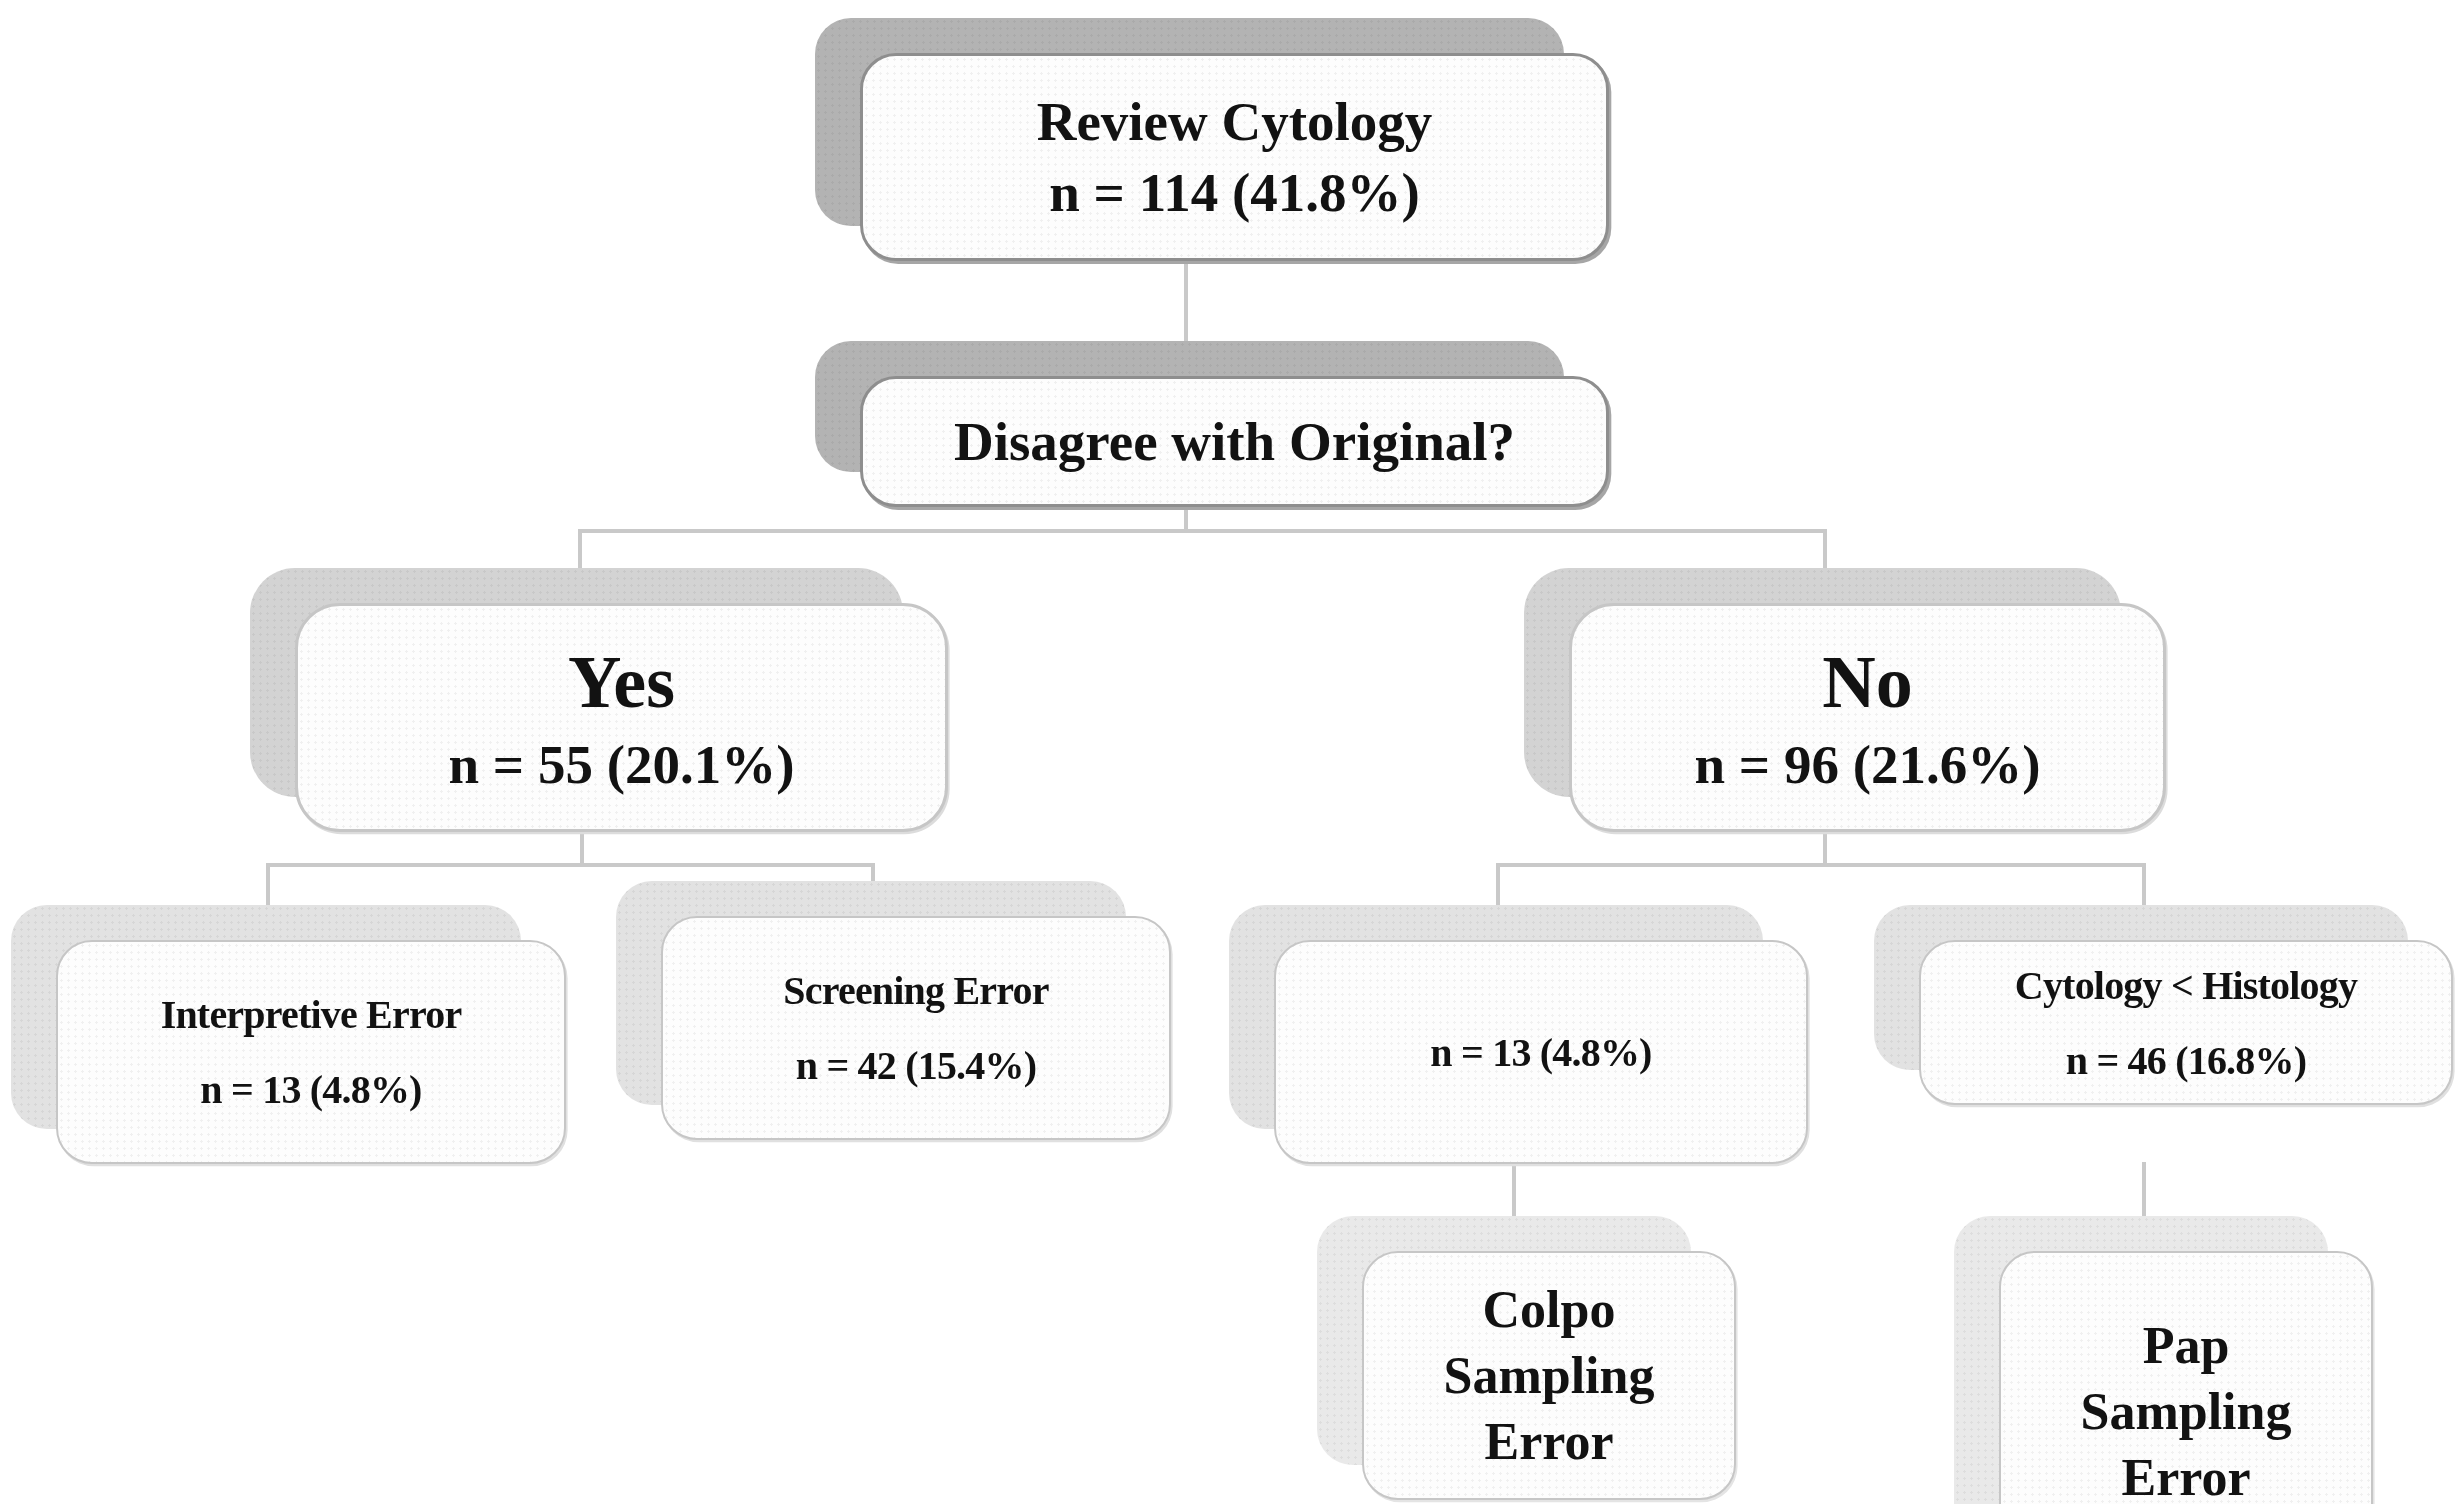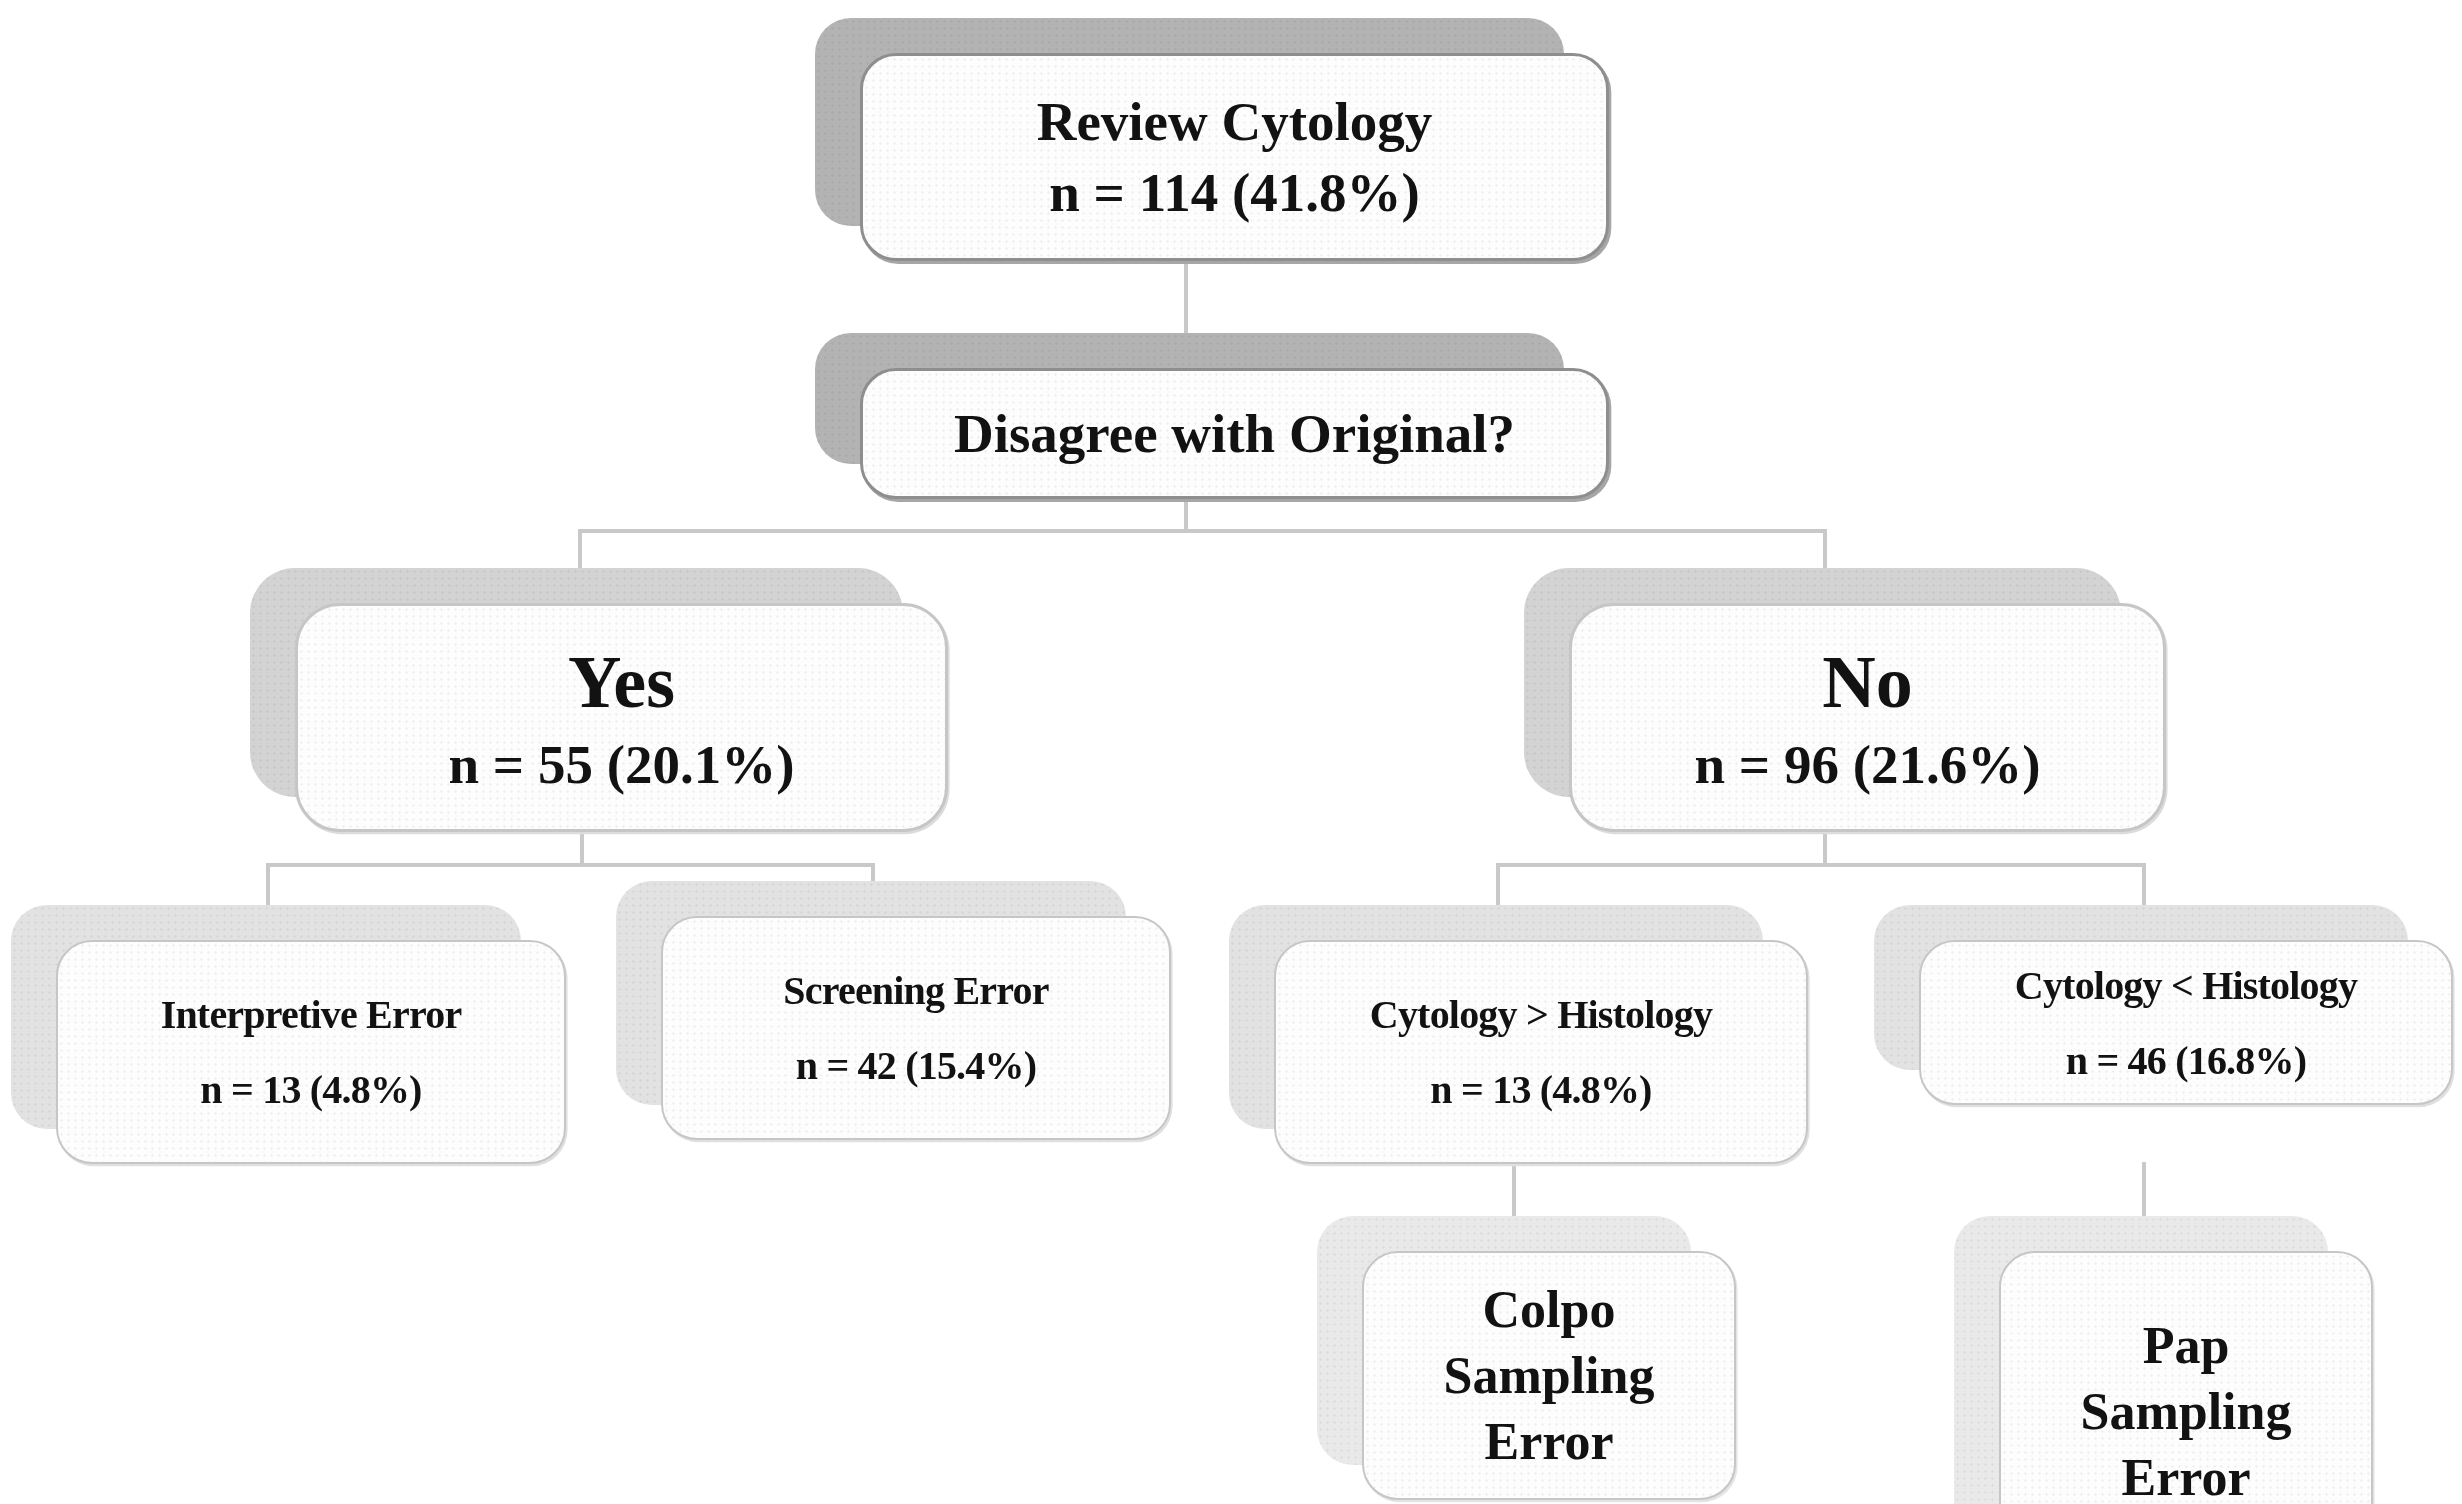--- a/index.html
+++ b/index.html
@@ -67,21 +67,21 @@
   .lvl4 .shadow{background-color:var(--shadow-l3,#e2e2e2);}
   .lvl4 .card{border:2.3px solid var(--border-soft,#c6c6c6);box-shadow:1.6px 2.3px 0 #e0e0e0;}
   .lvl4 .t1,.lvl4 .t2{font-size:40px;line-height:75px;letter-spacing:-0.8px;}
   
   .lvl5{border-radius:36px;}
   .lvl5 .shadow{background-color:var(--shadow-l4,#e9e9e9);}
   .lvl5 .card{border:2.3px solid var(--border-soft,#c6c6c6);box-shadow:1.6px 2.3px 0 #e4e4e4;}
   .lvl5 .t1,.lvl5 .t2,.lvl5 .t3{font-size:52px;line-height:66px;}
   
   #n-review      {left:860px;top:53px;  width:749px;height:208px;}
-  #n-disagree    {left:860px;top:368px; width:749px;height:131px;}
+  #n-disagree    {left:860px;top:376px; width:749px;height:131px;}
   #n-yes         {left:295px; top:603px; width:653px;height:229px;}
   #n-no          {left:1569px;top:603px; width:597px;height:229px;}
   #n-interpretive{left:56px;  top:940px;width:510px;height:224px;}
   #n-screening   {left:661px; top:916px;width:510px;height:224px;}
   #n-cyto-gt     {left:1274px;top:940px;width:534px;height:224px;}
   #n-cyto-lt     {left:1919px;top:940px;width:534px;height:165px;}
   #n-colpo       {left:1362px;top:1251px;width:374px;height:249px;}
   #n-pap         {left:1999px;top:1251px;width:374px;height:322px;}
 </style>
 </head>
@@ -148,21 +148,20 @@
     <div class="shadow dots"></div>
     <div class="card dots">
       <div class="t1">Screening Error</div>
       <div class="t2">n = 42 (15.4%)</div>
     </div>
   </div>
 
   <div class="node lvl4" id="n-cyto-gt">
     <div class="shadow dots"></div>
     <div class="card dots">
-      <div class="t1">Cytology &gt; Histology</div>
       <div class="t2">n = 13 (4.8%)</div>
     </div>
   </div>
 
   <div class="node lvl4" id="n-cyto-lt">
     <div class="shadow dots"></div>
     <div class="card dots">
       <div class="t1">Cytology &lt; Histology</div>
       <div class="t2">n = 46 (16.8%)</div>
     </div>

